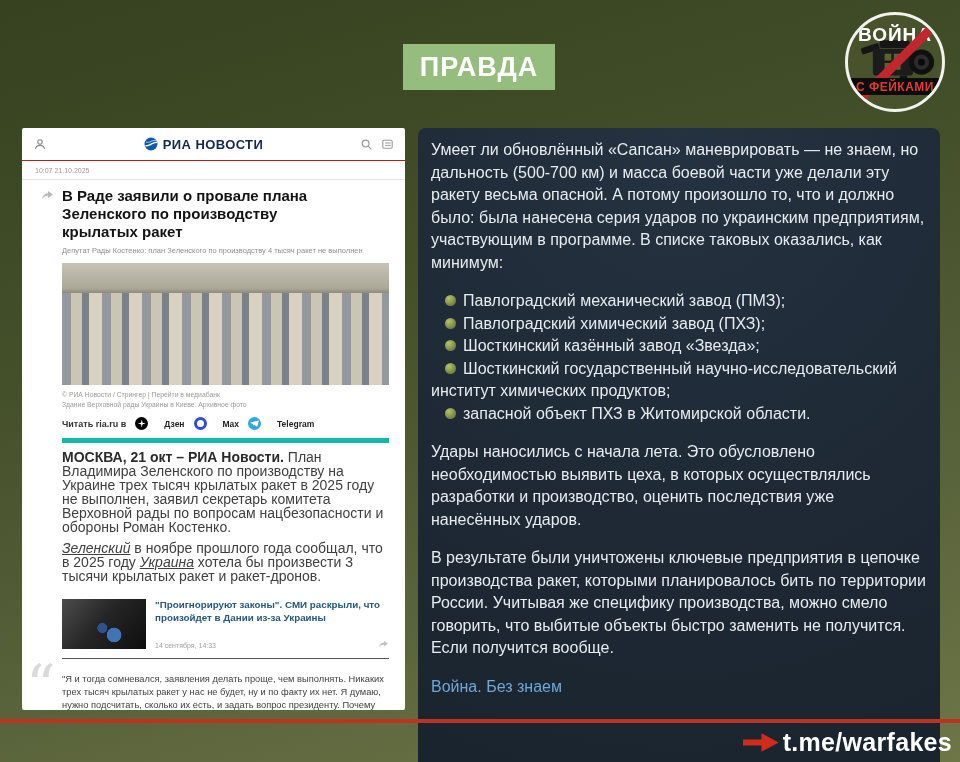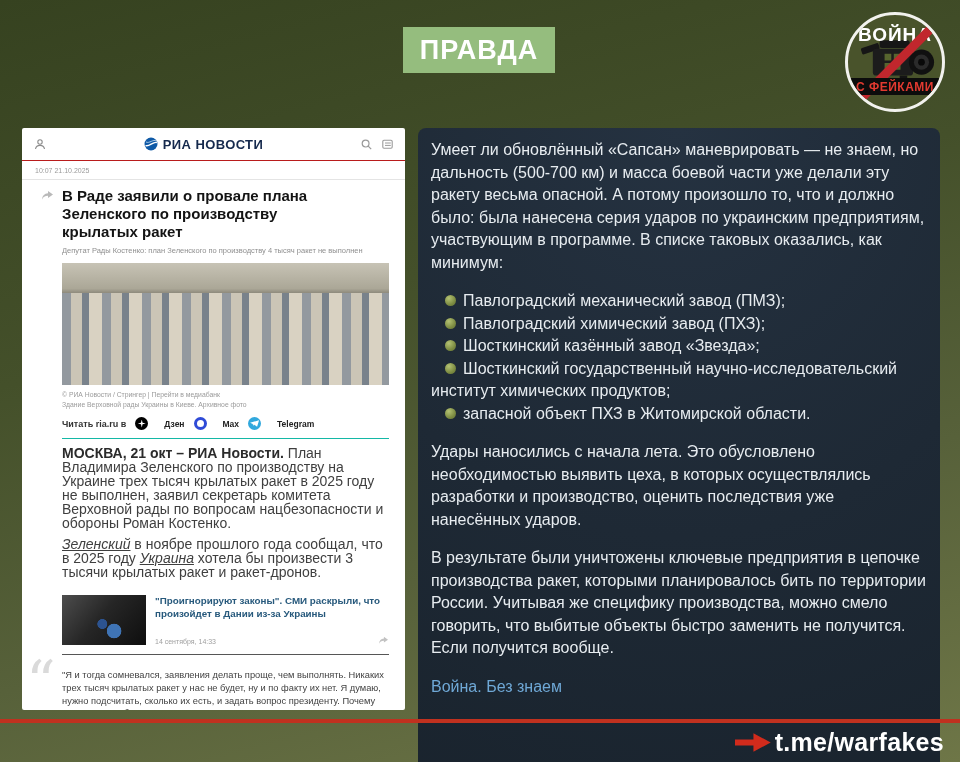--- a/index.html
+++ b/index.html
@@ -2,21 +2,21 @@
 <html><head>
 <meta charset="utf-8">
 <style>
   * { margin:0; padding:0; box-sizing:border-box; }
   html,body { width:960px; height:762px; }
   body { font-family:"Liberation Sans","DejaVu Sans",sans-serif; }
   .canvas { position:relative; width:960px; height:762px; overflow:hidden;
     background:linear-gradient(165deg,#364220 0%,#44502a 38%,#57613a 68%,#6e7647 100%); }
 
   
-  .badge { position:absolute; left:403px; top:27px; width:152px; height:46px;
+  .badge { position:absolute; left:403px; top:44px; width:152px; height:46px;
     background:#95bd7e; color:#fff; font-weight:bold; font-size:27px; letter-spacing:1px;
     display:flex; align-items:center; justify-content:center; }
 
   
   .logo { position:absolute; left:845px; top:12px; width:100px; height:100px;
     border-radius:50%; background:#49532b; border:3px solid #f2f2ee; overflow:hidden; }
   .logo-title { position:absolute; top:9px; width:100%; text-align:center;
     color:#fff; font-weight:bold; font-size:19px; letter-spacing:1px; z-index:3; }
   .logo-camera { position:absolute; left:8px; top:22px; z-index:2; }
   .logo-slash { position:absolute; left:-8px; top:44px; width:112px; height:9px;
@@ -39,21 +39,21 @@
   .headline-wrap { position:relative; }
   .share-curved { position:absolute; left:-21px; top:3px; }
   .headline { font-size:15px; font-weight:bold; line-height:18px; color:#141414; max-width:292px; }
   .subtitle { margin-top:5px; font-size:7.5px; color:#8f8f8f; white-space:nowrap; overflow:hidden; }
   .photo { margin-top:8px; width:100%; height:122px; }
   .photo-top { height:30px; background:linear-gradient(180deg,#c7c3b5 0%,#aba797 85%,#8e8a7c 100%); }
   .photo-cols { height:92px;
     background:repeating-linear-gradient(90deg,#93999f 0 9px,#cbc5b6 9px 20px,#79828b 20px 27px,#d9d2c2 27px 40px); }
   .credit { margin-top:5px; font-size:6.8px; color:#9a9a9a; line-height:9.5px; }
   .share-row { margin-top:8px; display:flex; align-items:center; gap:9px;
-    padding-bottom:8px; border-bottom:1px solid #14b8a6; }
+    padding-bottom:8px; border-bottom:5px solid #14b8a6; }
   .share-label { font-size:9px; font-weight:bold; color:#333; }
   .chip { display:flex; align-items:center; gap:16px; }
   .chip-label { font-size:8.5px; font-weight:bold; color:#222; }
   .chip-icon { width:13px; height:13px; border-radius:50%; position:relative; display:inline-block; }
   .chip-icon.dzen { background:#000; }
   .chip-icon.dzen::after { content:""; position:absolute; left:2.5px; top:2.5px; width:8px; height:8px;
     background:#fff; clip-path:polygon(50% 0,60% 40%,100% 50%,60% 60%,50% 100%,40% 60%,0 50%,40% 40%); }
   .chip-icon.max { background:#2f4bd7; }
   .chip-icon.max::after { content:""; position:absolute; left:3px; top:3px; width:7px; height:7px;
     border-radius:50%; background:#fff; }
@@ -85,21 +85,21 @@
     color:#e7ecf0; font-size:16px; line-height:22.5px; }
   .panel p { margin:0 0 16px 0; }
   .bullets { margin:0 0 16px 0; }
   .bullet-line { margin:0; }
   .dot { display:inline-block; width:11px; height:11px; border-radius:50%; margin:0 7px 0 14px;
     background:radial-gradient(circle at 35% 30%, #b4c273 0%, #7d8c42 60%, #5f6e31 100%); }
   .signature { color:#6fa8d6; margin-bottom:0 !important; }
 
   
   .footer-line { position:absolute; left:0; top:719px; width:960px; height:4px; background:#c0311f; }
-  .footer { position:absolute; right:16px; top:728px; display:flex; align-items:center; gap:4px; }
+  .footer { position:absolute; right:8px; top:728px; display:flex; align-items:center; gap:4px; }
   .arrow { display:inline-block; width:36px; height:22px; background:#d12b1c;
     clip-path:polygon(0 36%,52% 36%,52% 8%,100% 50%,52% 92%,52% 64%,0 64%); }
   .footer-link { color:#fff; font-weight:bold; font-size:25px; letter-spacing:0.3px; }
 
   svg { display:block; }
 </style>
 </head>
 <body>
 
 <div class="canvas">

